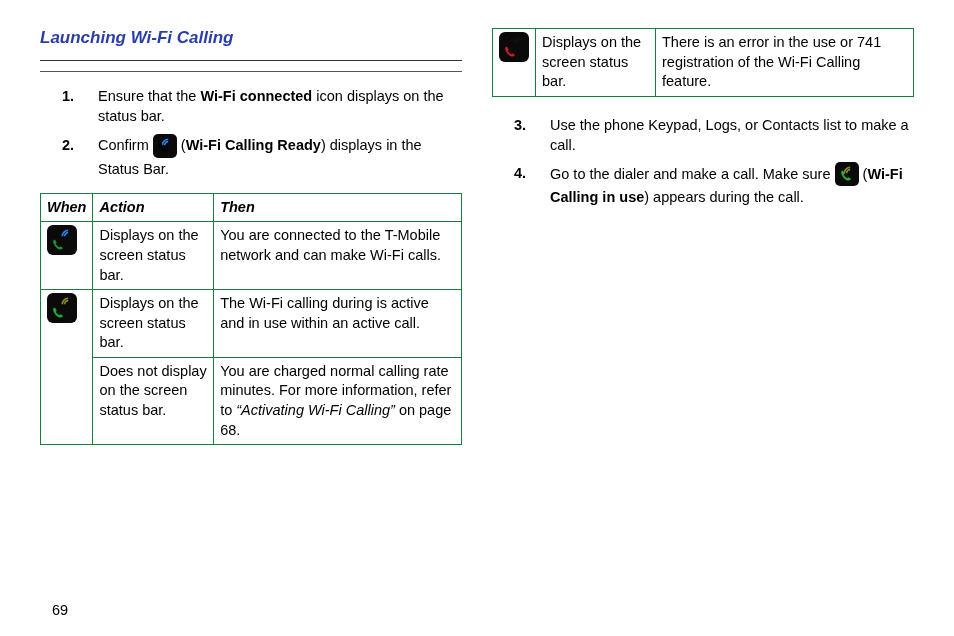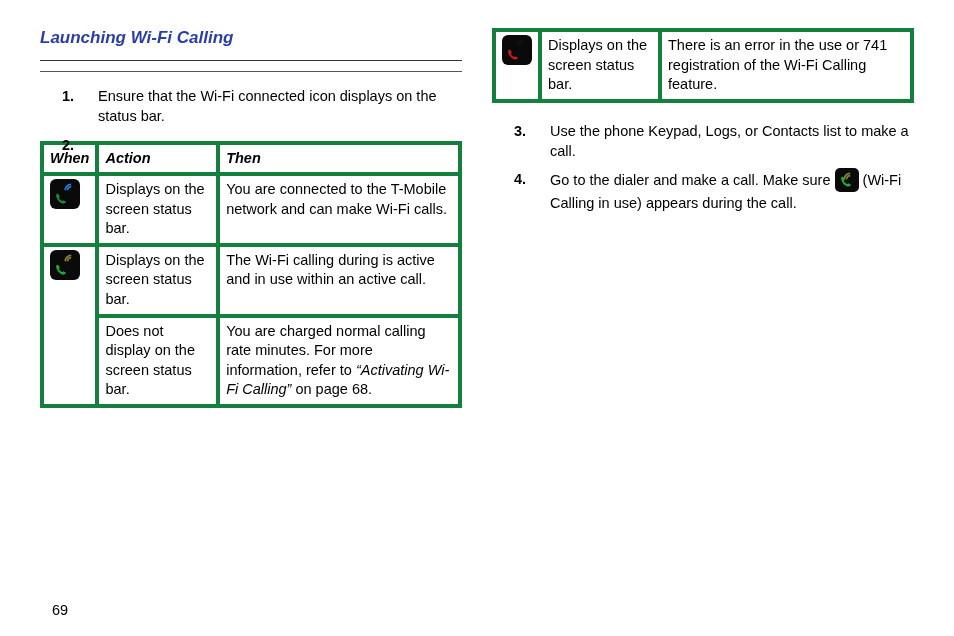--- a/index.html
+++ b/index.html
@@ -52,39 +52,39 @@
       margin-bottom: 8px;
       position: relative;
       padding-left: 36px;
     }
     ol.steps > li .step-num {
       position: absolute;
       left: 0;
       top: 0;
       font-weight: bold;
     }
-    .bold { font-weight: normal; text-align: center; }
+    .bold { font-weight: bold; text-align: center; }
     .inline-icon {
       display: inline-block;
       vertical-align: middle;
       width: 24px;
       height: 24px;
       border-radius: 5px;
       position: relative;
       top: -1px;
     }
     .icon-black { background: #0a0a0a; }
     table.status-table {
       border-collapse: collapse;
       width: 100%;
       margin-top: 14px;
       font-size: 14.5px;
     }
     table.status-table th, table.status-table td {
-      border: 4px solid #15803d;
+      border: 1px solid #15803d;
       padding: 4px 6px;
       vertical-align: top;
       text-align: left;
       line-height: 1.35;
     }
     table.status-table th {
       font-weight: bold;
       font-style: italic;
     }
     .cell-icon {
@@ -114,20 +114,26 @@
     <hr class="hr-thin">
     <hr class="hr-after-note">
 
     <ol class="steps">
       <li>
         <span class="step-num">1.</span>
         <span id="step-left-0">Ensure that the <span class="bold">Wi-Fi connected</span> icon displays on the status bar.</span>
       </li>
       <li>
         <span class="step-num">2.</span>
+        <span id="step-left-1">Confirm <span class="inline-icon icon-black" style="background: rgb(10, 10, 10);"><svg class="icon-wave" viewBox="0 0 24 24">
+                <path d="M4 14 A10 10 0 0 1 14 4" stroke="#2a7de1" stroke-width="3" fill="none"></path>
+                <path d="M8 14 A6 6 0 0 1 14 8" stroke="#2a7de1" stroke-width="3" fill="none"></path>
+              </svg><svg class="icon-phone" viewBox="0 0 24 24">
+                <path d="M5 3 C3 5 3 9 7 14 C11 19 16 21 19 19 L21 17 L16 14 L14 16 C12 15 9 12 8 10 L10 8 L7 3 Z" fill="#000"></path>
+              </svg></span> (<span class="bold">Wi-Fi Calling Ready</span>) displays in the Status Bar.</span>
       </li>
     </ol>
 
     <table class="status-table">
       <tbody>
           <tr>
         <th>When</th>
         <th>Action</th>
         <th>Then</th>
       </tr>

